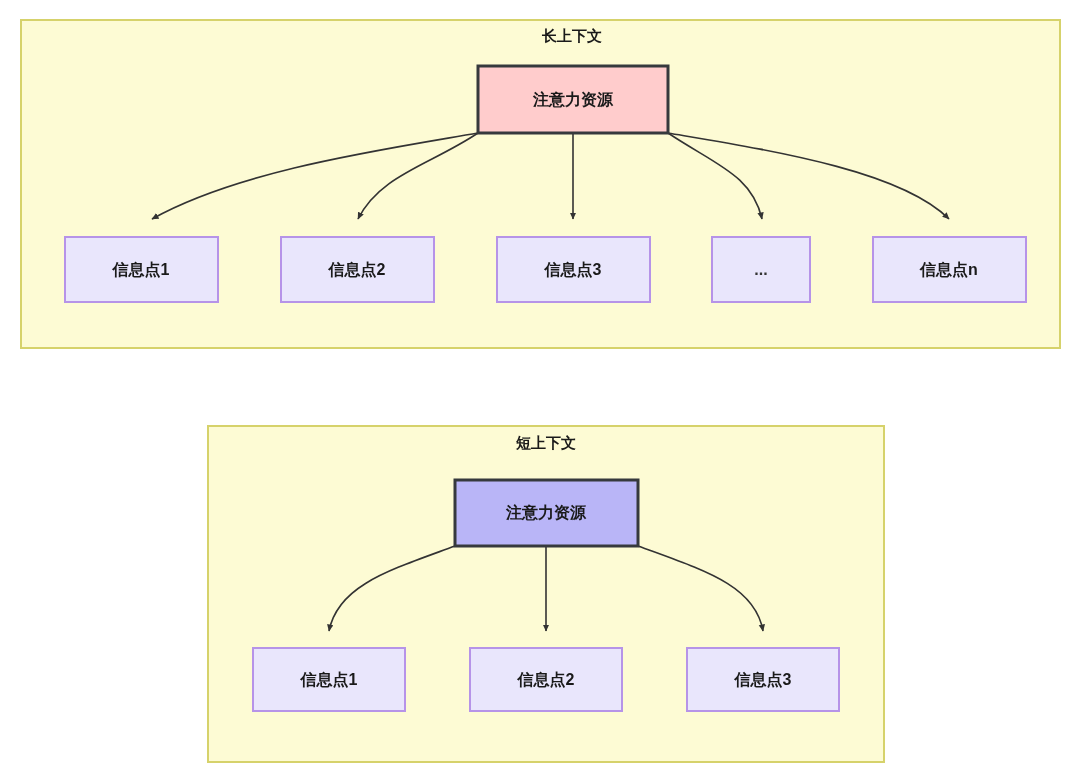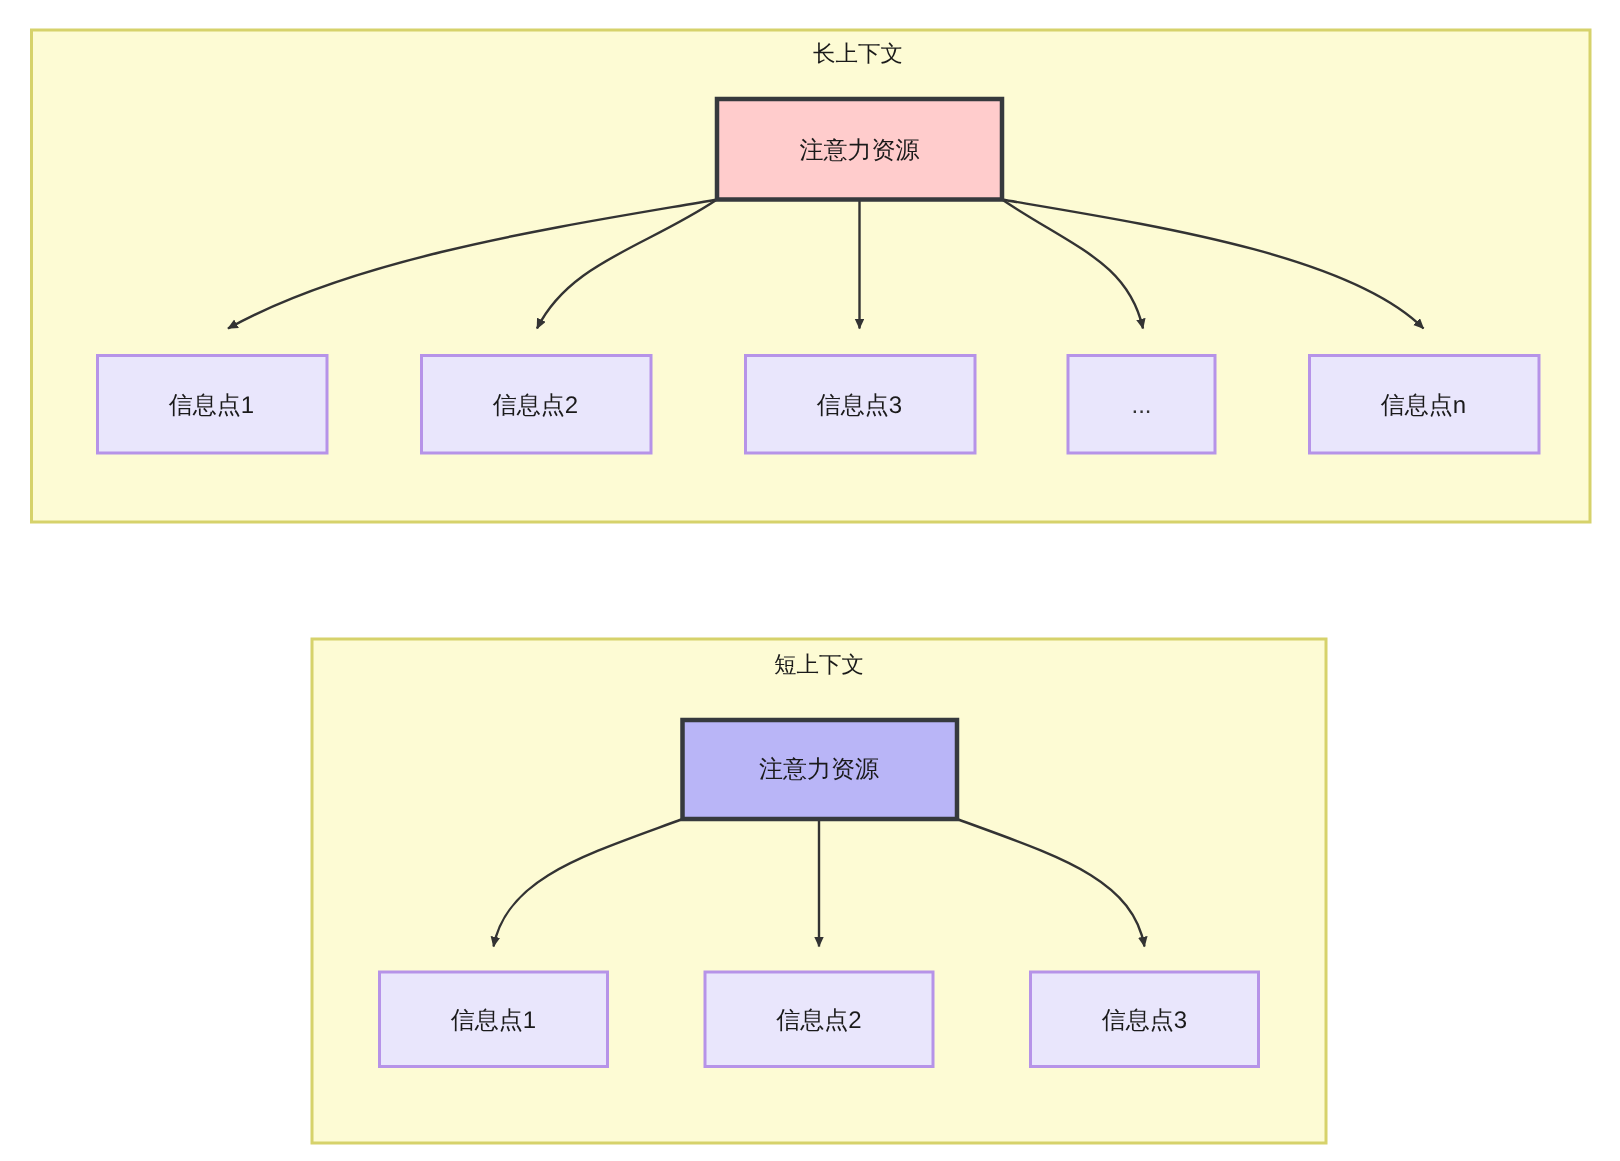--- a/index.html
+++ b/index.html
@@ -10,20 +10,21 @@
   body {
     width: 1080px;
     height: 774px;
     font-family: "Liberation Sans", "DejaVu Sans", sans-serif;
     overflow: hidden;
   }
   #diagram-root {
     position: relative;
     width: 980px;
     height: 774px;
+    font-weight: bold;
   }
   svg#diagram-svg {
     display: block;
     width: 1080px;
     height: 774px;
   }
   .panel-rect {
     stroke-width: 2;
   }
   .node-rect {

